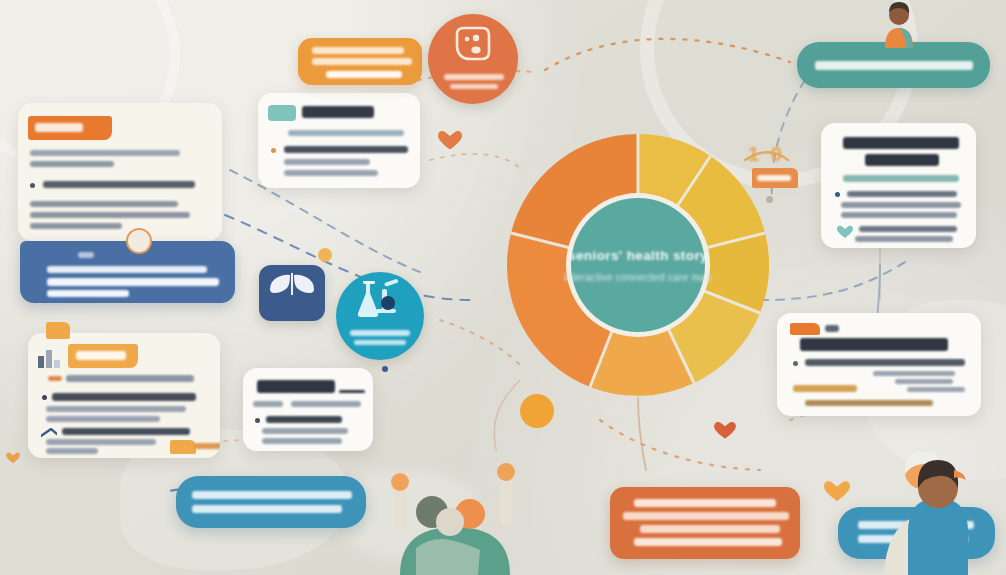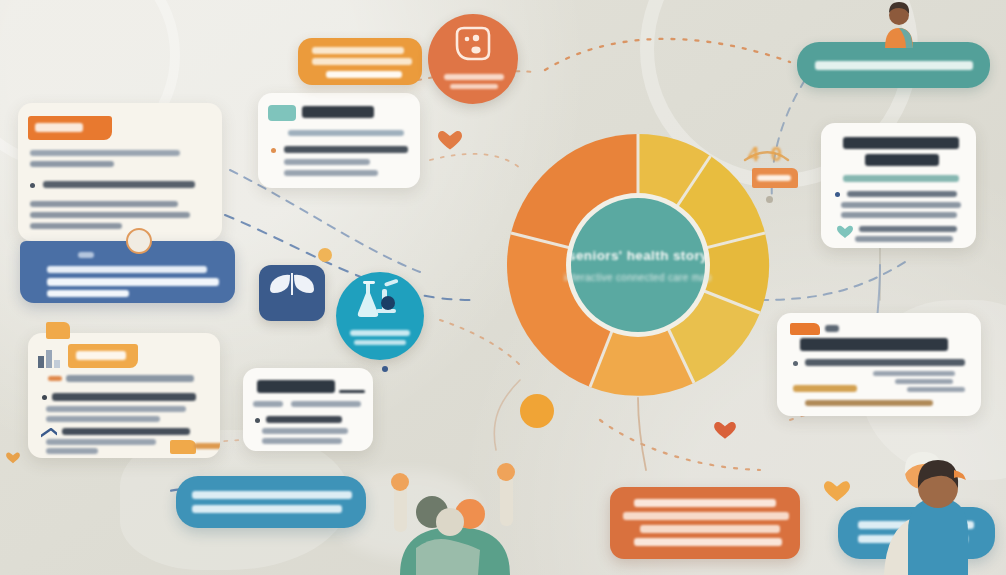--- a/index.html
+++ b/index.html
@@ -185,21 +185,21 @@
 
     <svg width="16" height="14" viewBox="0 0 16 14" style="position:absolute;left:16px;top:102px;">
       <path d="M8,13 C2,8.5 0,6 0,3.8 C0,1.4 2,0 4,1 C5.5,1.8 8,4 8,4 C8,4 10.5,1.8 12,1 C14,0 16,1.4 16,3.8 C16,6 14,8.5 8,13z" fill="#7fc4bc"></path>
     </svg>
     <div class="hidden-label">Care teams report improved access to home monitoring and remote follow-up</div>
     <div class="line" style="left:38px;top:103px;width:98px;height:6px;background:#6b7683;"></div>
     <div class="line" style="left:34px;top:113px;width:98px;height:6px;background:#8c97a3;"></div>
   </div>
 
   <div style="position:absolute;left:748px;top:143px;width:44px;height:24px;
-              color:#e8a44c;font-size:20px;font-weight:700;filter:blur(.9px);letter-spacing:3px;">4 0</div>
+              color:#e8a44c;font-size:20px;font-weight:700;filter:blur(.9px);letter-spacing:3px;">1 0</div>
   <div class="sticky" style="left:752px;top:168px;width:46px;height:20px;background:#e88c4a;"></div>
   <div class="line" style="position:absolute;left:757px;top:175px;width:34px;height:6px;background:#fdf0e4;"></div>
 
   <div class="banner" style="left:20px;top:241px;width:215px;height:62px;background:#4a6fa5;
               border-radius:6px 14px 14px 14px;box-shadow:0 5px 14px rgba(40,60,95,.22);">
     <div class="hidden-label">Older populations report more chronic conditions. Preventive care and early detection can lower cost of care</div>
     <div class="line" style="left:58px;top:11px;width:16px;height:6px;background:#cfdced;opacity:.8;"></div>
     <div class="line" style="left:27px;top:25px;width:160px;height:7px;background:#e7eef7;"></div>
     <div class="line" style="left:27px;top:37px;width:172px;height:8px;background:#f2f6fb;"></div>
     <div class="line" style="left:27px;top:49px;width:82px;height:7px;background:#f2f6fb;"></div>

